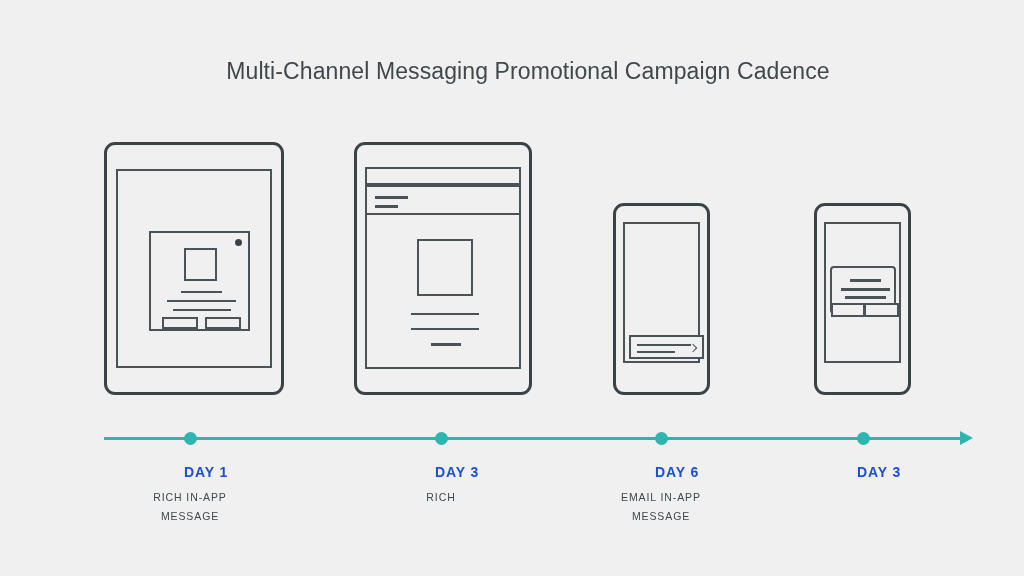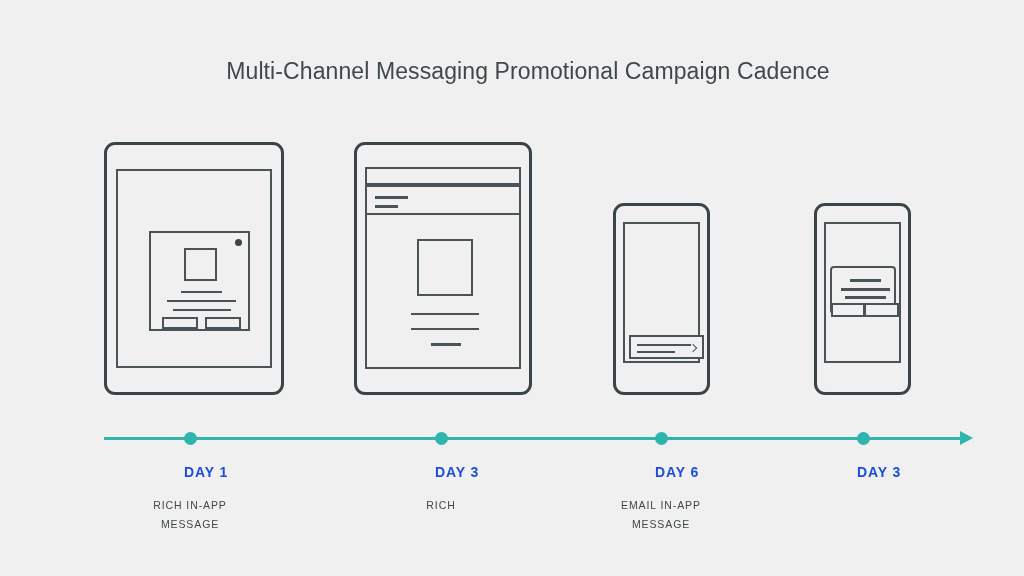--- a/index.html
+++ b/index.html
@@ -179,21 +179,21 @@
     top: 56px;
     width: 100%;
     font-size: 14px;
     font-weight: bold;
     letter-spacing: 0.9px;
     color: #1d4ed8;
   }
   .node-label {
     position: absolute;
     left: 0;
-    top: 88px;
+    top: 80px;
     width: 100%;
     font-size: 10.5px;
     font-weight: 400;
     letter-spacing: 0.9px;
     line-height: 19px;
     color: #3f484c;
   }
 </style>
 </head>
 <body>

